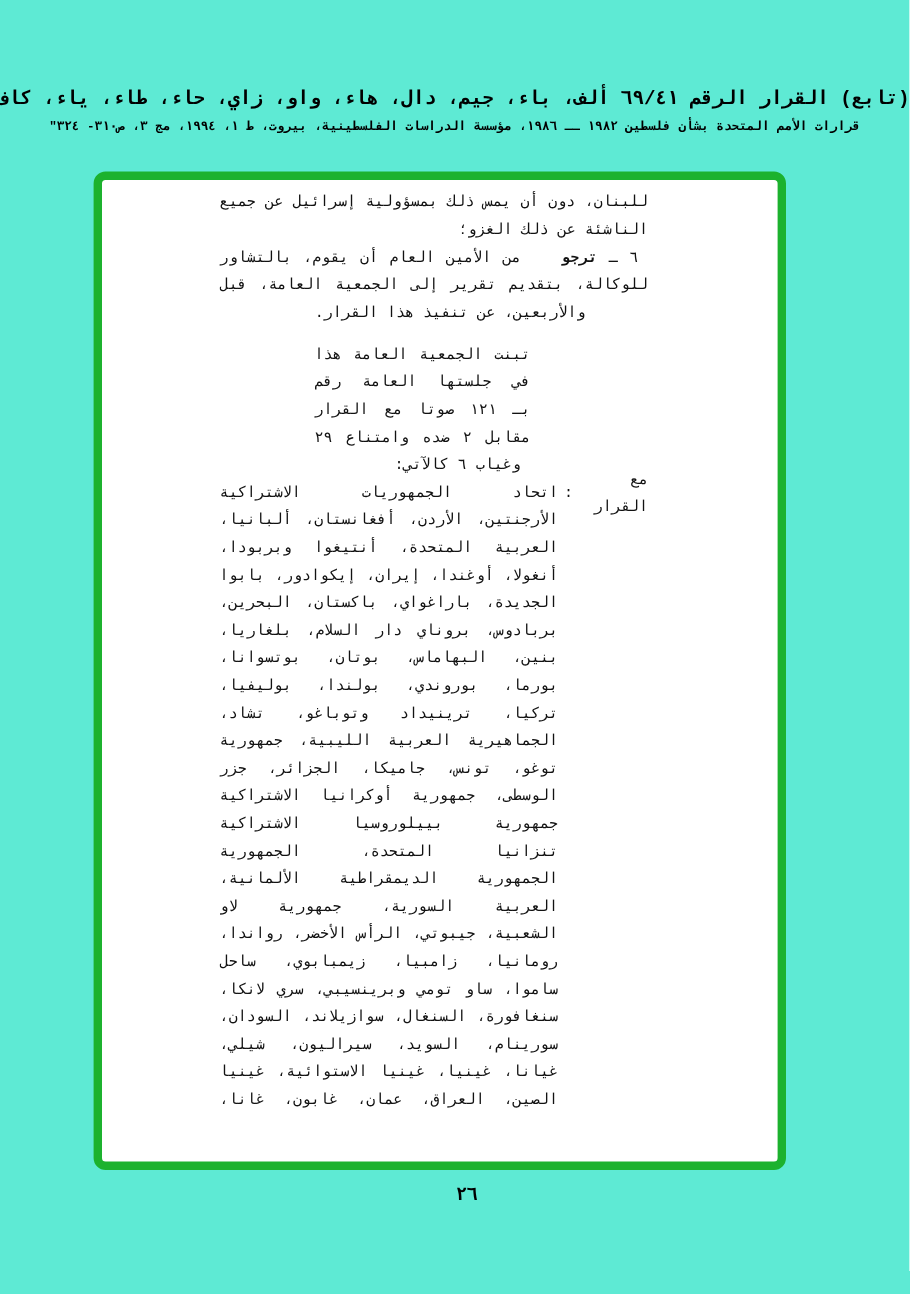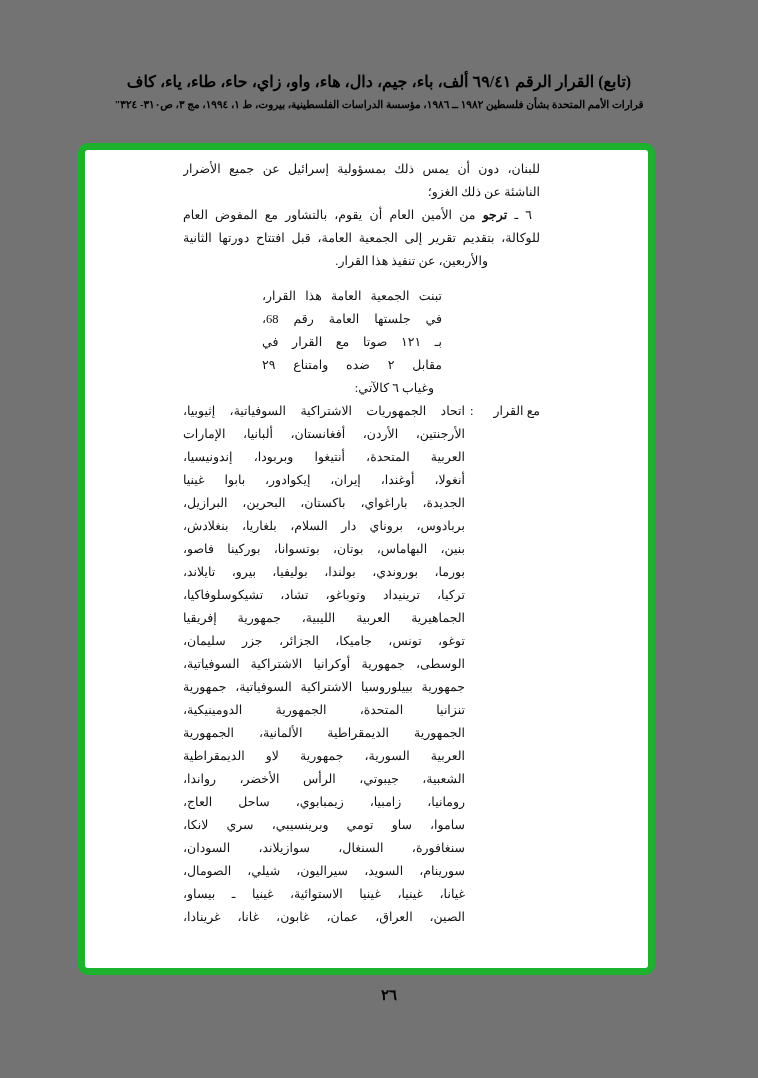--- a/index.html
+++ b/index.html
@@ -1,18 +1,18 @@
 <!DOCTYPE html>
 <html lang="ar"><head>
 <meta charset="utf-8">
 <style>
   html,body{margin:0;padding:0;background:#ffffff;}
   .page{
-    position:relative;width:758px;height:1078px;background:#737373;
-    font-family:Liberation Serif, serif;color:#141414;overflow:hidden;
+    position:relative;width:758px;height:1078px;background:#5eead4;
+    font-family:Liberation Mono, monospace;color:#141414;overflow:hidden;
   }
   
   .header{position:absolute;top:72px;left:0;width:758px;text-align:center;direction:rtl;}
   .header-line1{font-size:16px;font-weight:bold;white-space:nowrap;color:#000;}
   .header-line2{font-size:10.5px;font-weight:bold;white-space:nowrap;margin-top:7px;color:#000;}
   
   .greenbox{
     position:absolute;left:78px;top:143px;width:577px;height:832px;
     box-sizing:border-box;border:7px solid #1CB22E;border-radius:10px;background:#ffffff;
   }
@@ -21,21 +21,21 @@
     position:absolute;top:8px;right:108px;width:357px;
     direction:rtl;font-size:12.5px;line-height:23px;color:#121212;
   }
   .tline{
     height:23px;line-height:23px;overflow:hidden;
     text-align:justify;text-align-last:justify;
   }
   .right{text-align:left;text-align-last:right;}
   .indent-first{padding-right:8px;}
   .short-last{text-align-last:right;padding-right:52px;}
-  .bold{font-weight:bold;}
+  .bold{font-weight:bold;margin-left:24px;}
   
   .note{width:180px;margin:12px 98px 0 0;}
   .note .right{padding-right:8px;}
   
   .vote{position:relative;width:282px;margin:0 75px 0 0;}
   .vote-label{
     position:absolute;top:0;right:-75px;width:70px;height:23px;line-height:23px;
     display:flex;justify-content:space-between;align-items:center;
   }
   

